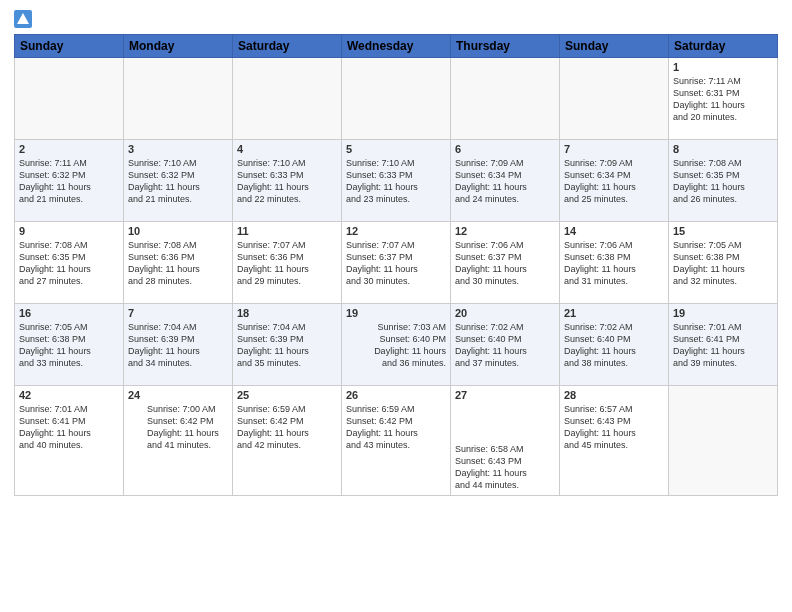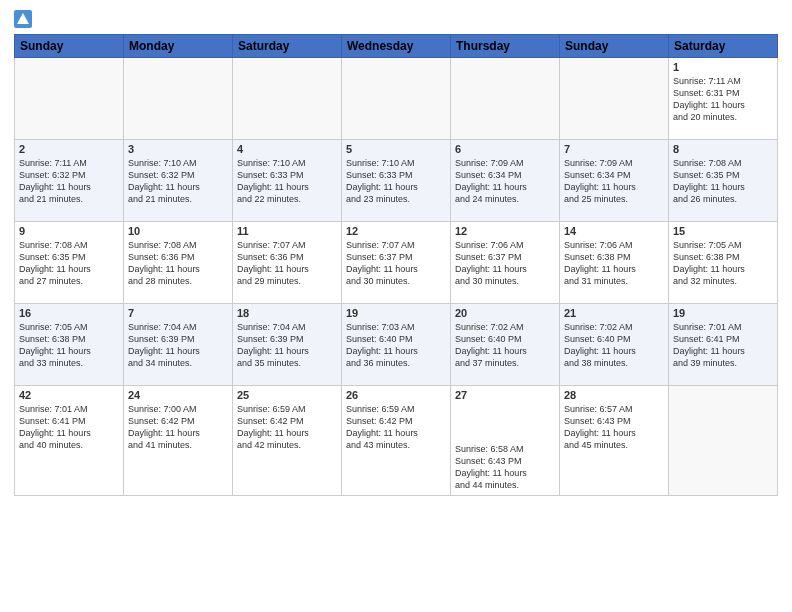--- a/index.html
+++ b/index.html
@@ -264,21 +264,21 @@
           </td>
           <td>
             <span class="day-num">18</span>
             <div class="day-info" style="white-space: pre-line;">Sunrise: 7:04 AM
 Sunset: 6:39 PM
 Daylight: 11 hours
 and 35 minutes.</div>
           </td>
           <td>
             <span class="day-num">19</span>
-            <div class="day-info" style="white-space: pre-line;">Sunrise: 7:03 AM
+            <div class="day-info" style="white-space: pre-line; text-align: right;">Sunrise: 7:03 AM
 Sunset: 6:40 PM
 Daylight: 11 hours
 and 36 minutes.</div>
           </td>
           <td>
             <span class="day-num">20</span>
             <div class="day-info" style="white-space: pre-line;">Sunrise: 7:02 AM
 Sunset: 6:40 PM
 Daylight: 11 hours
 and 37 minutes.</div>
@@ -301,21 +301,21 @@
         <tr>
           <td>
             <span class="day-num">42</span>
             <div class="day-info" style="white-space: pre-line;">Sunrise: 7:01 AM
 Sunset: 6:41 PM
 Daylight: 11 hours
 and 40 minutes.</div>
           </td>
           <td>
             <span class="day-num">24</span>
-            <div class="day-info" style="white-space: pre-line;">Sunrise: 7:00 AM
+            <div class="day-info" style="white-space: pre-line; margin-left: 19px;">Sunrise: 7:00 AM
 Sunset: 6:42 PM
 Daylight: 11 hours
 and 41 minutes.</div>
           </td>
           <td>
             <span class="day-num">25</span>
             <div class="day-info" style="white-space: pre-line;">Sunrise: 6:59 AM
 Sunset: 6:42 PM
 Daylight: 11 hours
 and 42 minutes.</div>

